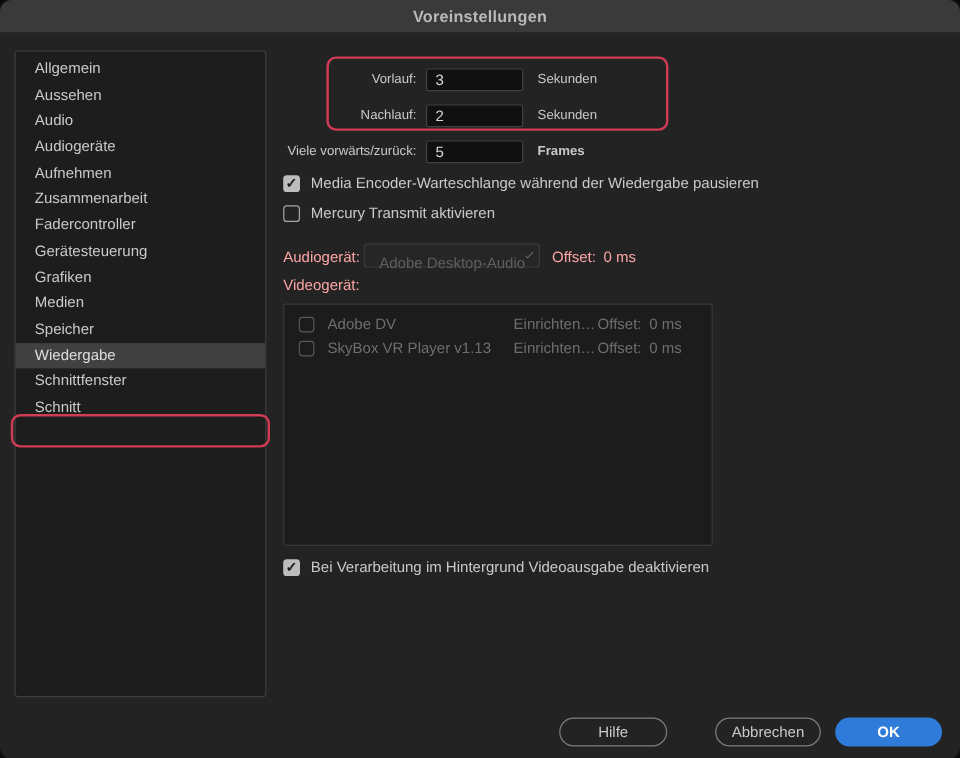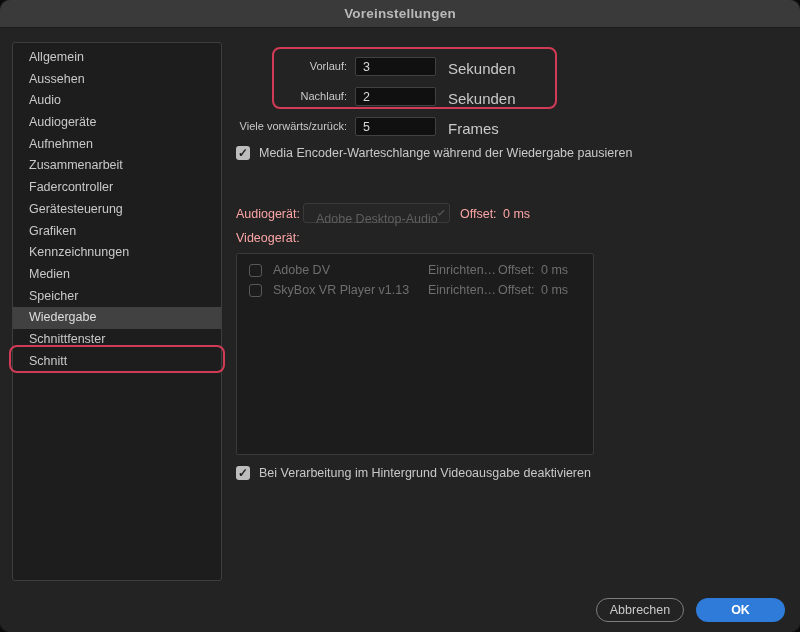--- a/index.html
+++ b/index.html
@@ -14,21 +14,21 @@
   .side-item.selected{background:#414141;color:#dedede;}
 
   
   .annot{position:absolute;border:2.5px solid #d23b55;border-radius:8px;pointer-events:none;}
   .annot-main{left:272px;top:47px;width:285px;height:62px;}
   .annot-side{left:9px;top:345px;width:216px;height:28px;}
 
   
   .num-label{position:absolute;right:453px;font-size:11px;color:#c9c9c9;white-space:nowrap;}
   .num-input{position:absolute;left:355px;width:81px;height:19px;background:#101010;border:1px solid #414141;border-radius:2px;color:#d8d8d8;font-size:12.5px;padding:0 0 0 7px;outline:none;}
-  .unit{position:absolute;left:448px;font-size:15px;color:#c9c9c9;}
+  .unit{position:absolute;left:448px;font-size:11px;color:#c9c9c9;}
 
   
   .cb-row{position:absolute;left:236px;display:flex;align-items:center;gap:9px;height:16px;}
   .cb{width:14px;height:14px;border-radius:3px;flex:0 0 auto;}
   .cb.checked{background:#bdbdbd;display:flex;align-items:center;justify-content:center;color:#1d1d1d;font-size:12px;font-weight:bold;line-height:1;}
   .cb.unchecked{background:transparent;border:1.5px solid #a6a6a6;}
   .cb.disabled{border:1.5px solid #585858;background:transparent;}
   .cb-label{font-size:12.5px;color:#c9c9c9;white-space:nowrap;}
 
   
@@ -67,50 +67,53 @@
   <div class="sidebar">
     <div class="side-item">Allgemein</div>
     <div class="side-item">Aussehen</div>
     <div class="side-item">Audio</div>
     <div class="side-item">Audiogeräte</div>
     <div class="side-item">Aufnehmen</div>
     <div class="side-item">Zusammenarbeit</div>
     <div class="side-item">Fadercontroller</div>
     <div class="side-item">Gerätesteuerung</div>
     <div class="side-item">Grafiken</div>
-    <div class="side-item">Kennzeichnungen</div>
     <div class="side-item">Medien</div>
     <div class="side-item">Speicher</div>
     <div class="side-item selected">Wiedergabe</div>
     <div class="side-item">Schnittfenster</div>
     <div class="side-item">Schnitt</div>
   </div>
 
   <div class="annot annot-side"></div>
   <div class="annot annot-main"></div>
 
   <div class="num-label" style="top:60px;">Vorlauf:</div>
   <input class="num-input" style="top: 57px;" value="3">
   <div class="unit" style="top:60px;">Sekunden</div>
 
   <div class="num-label" style="top:90px;">Nachlauf:</div>
   <input class="num-input" style="top: 87px;" value="2">
   <div class="unit" style="top:90px;">Sekunden</div>
 
   <div class="num-label" style="top:120px;">Viele vorwärts/zurück:</div>
   <input class="num-input" style="top: 117px;" value="5">
-  <div class="unit" style="top:120px;">Frames</div>
+  <div class="unit" style="top:120px;font-weight:bold;">Frames</div>
 
   <div class="cb-row" style="top:145px;">
     <div class="cb checked">
         <span>✓</span>
       </div>
     <div class="cb-label">Media Encoder-Warteschlange während der Wiedergabe pausieren</div>
   </div>
 
+  <div class="cb-row" style="top:170px;">
+    <div class="cb unchecked"></div>
+    <div class="cb-label">Mercury Transmit aktivieren</div>
+  </div>
 
   <div class="dev-label dis" style="left:236px;top:207px;">Audiogerät:</div>
   <div class="dropdown">
     <span class="dd-text">Adobe Desktop-Audio</span>
     <span class="chev"></span>
   </div>
   <div class="dev-label dis" style="left:460px;top:207px;">Offset:</div>
   <div class="dev-label dis" style="left:503px;top:207px;">0 ms</div>
 
   <div class="dev-label dis" style="left:236px;top:231px;">Videogerät:</div>
@@ -132,16 +135,17 @@
     </div>
   </div>
 
   <div class="cb-row" style="top:465px;">
     <div class="cb checked">
         <span>✓</span>
       </div>
     <div class="cb-label">Bei Verarbeitung im Hintergrund Videoausgabe deaktivieren</div>
   </div>
 
+  <div class="btn ghost btn-help">Hilfe</div>
   <div class="btn ghost btn-cancel">Abbrechen</div>
   <div class="btn btn-ok">OK</div>
 
 </div>
 
 </body></html>

